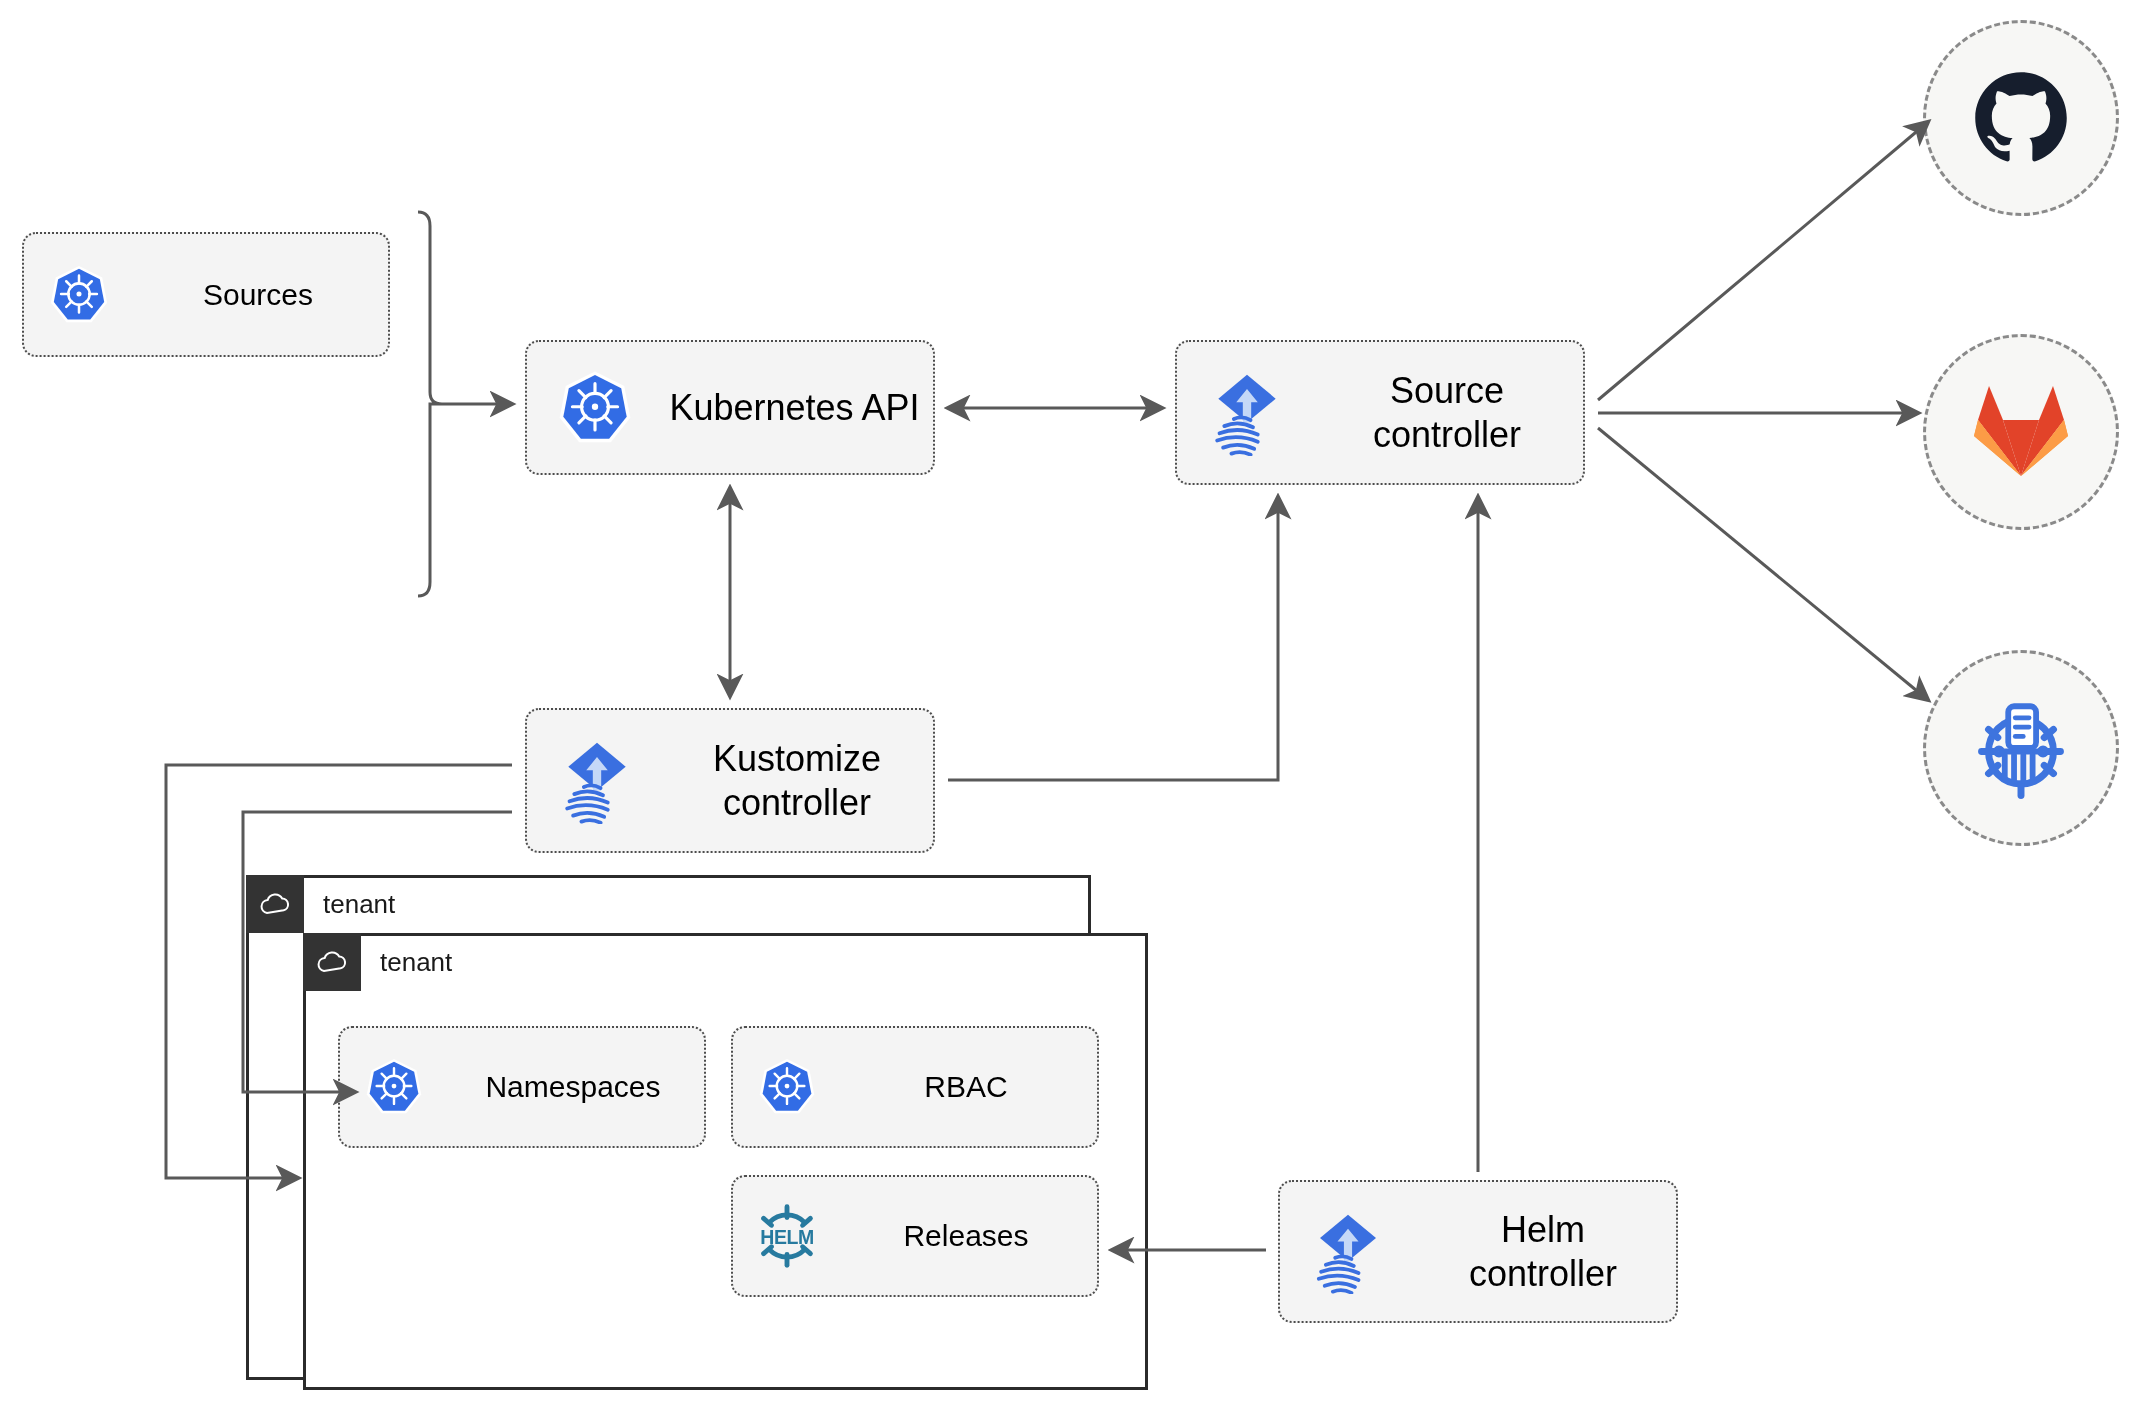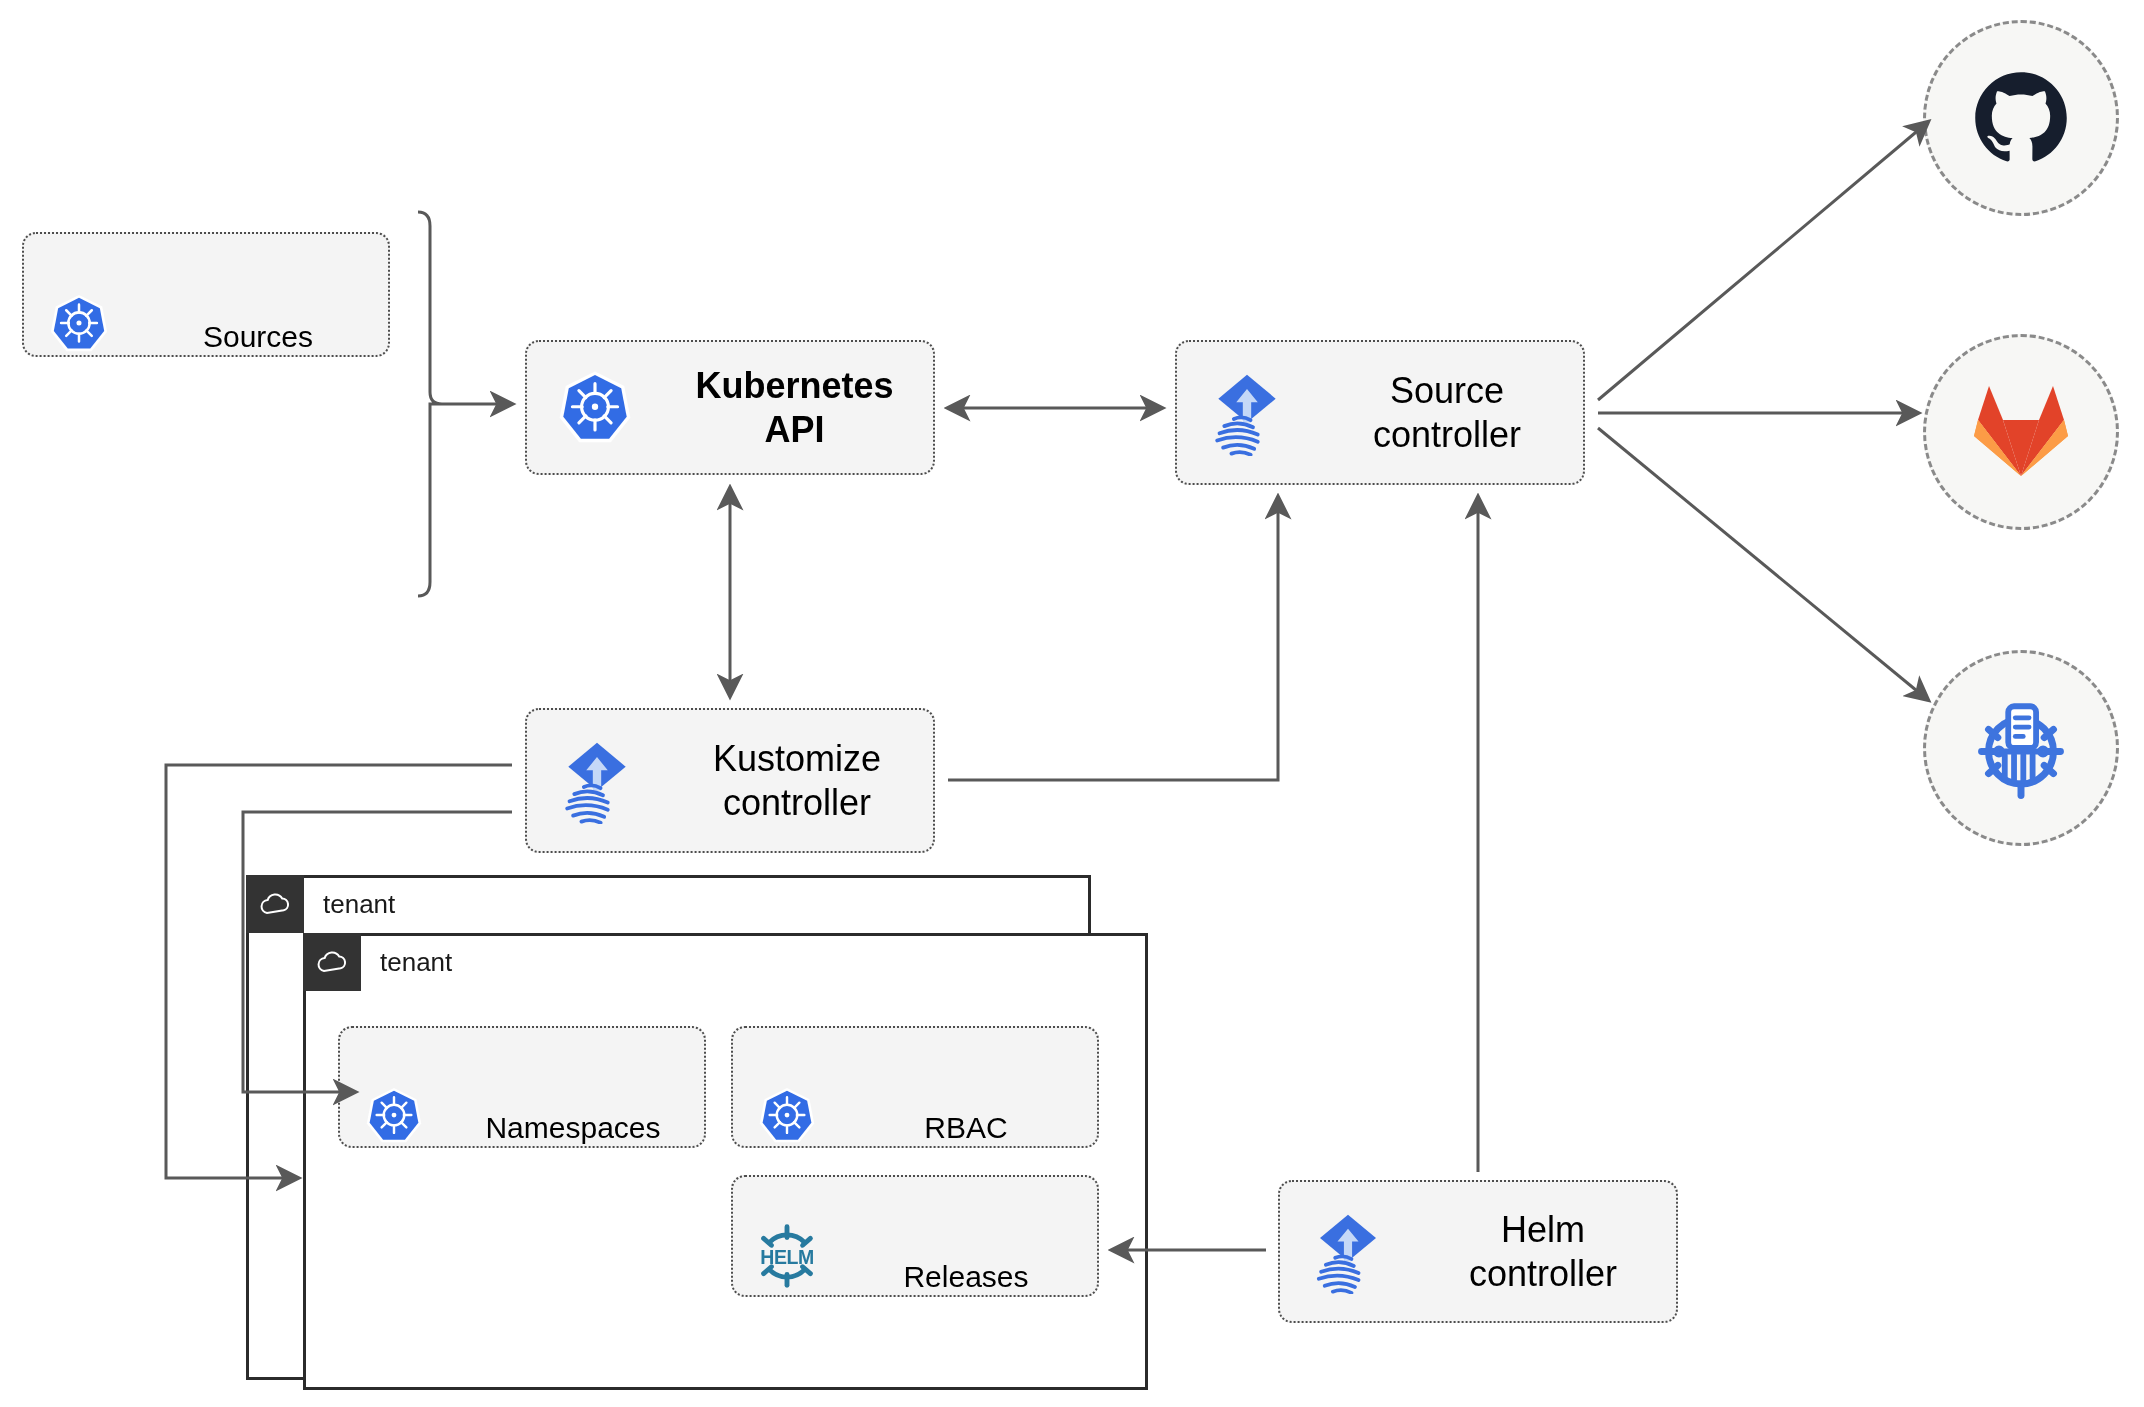--- a/index.html
+++ b/index.html
@@ -34,21 +34,21 @@
   .node .lbl{
     flex:1 1 auto;
     text-align:center;
     color:#000000;
     line-height:1.2;
     white-space:pre-line;
     padding-right:6px;
   }
 
   
-  .n-res{ font-size:30px;align-items:flex-end; }           
+  .n-res{ font-size:30px; }           
   .n-big{ font-size:36px; }           
 
   
   .provider{
     position:absolute;
     box-sizing:border-box;
     border:3px dashed #8a8a8a;
     border-radius:50%;
     background:#f7f7f5;
     display:flex;
@@ -146,21 +146,21 @@
           <path d="M13.5 31 L21.5 31 M42.5 31 L50.5 31"></path>
           <path d="M18.8 17.8 L24.5 23.5 M39.5 38.5 L45.2 44.2"></path>
           <path d="M45.2 17.8 L39.5 23.5 M24.5 38.5 L18.8 44.2"></path>
         </g>
       </svg>
     </div>
     <div class="lbl">Sources</div>
   </div>
 
 
-  <div class="node n-big" style="left:525px; top:340px; width:410px; height:135px;font-weight:bold;">
+  <div class="node n-big" style="left:525px; top:340px; width:410px; height:135px;">
     <div class="ico" style="width:135px;">
       <svg width="78" height="78" viewBox="0 0 64 64">
         <path d="M32 2 L56 14 L61 40 L45 60 L19 60 L3 40 L8 14 Z" fill="#ffffff"></path>
         <path d="M32 5 L53.5 15.8 L58 39.2 L43.6 57.2 L20.4 57.2 L6 39.2 L10.5 15.8 Z" fill="#326CE5"></path>
         <g fill="none" stroke="#ffffff" stroke-width="2.6" stroke-linecap="round">
           <circle cx="32" cy="31" r="11"></circle>
           <circle cx="32" cy="31" r="2.6" fill="#ffffff" stroke="none"></circle>
           <path d="M32 12 L32 20 M32 42 L32 50"></path>
           <path d="M13.5 31 L21.5 31 M42.5 31 L50.5 31"></path>
           <path d="M18.8 17.8 L24.5 23.5 M39.5 38.5 L45.2 44.2"></path>

